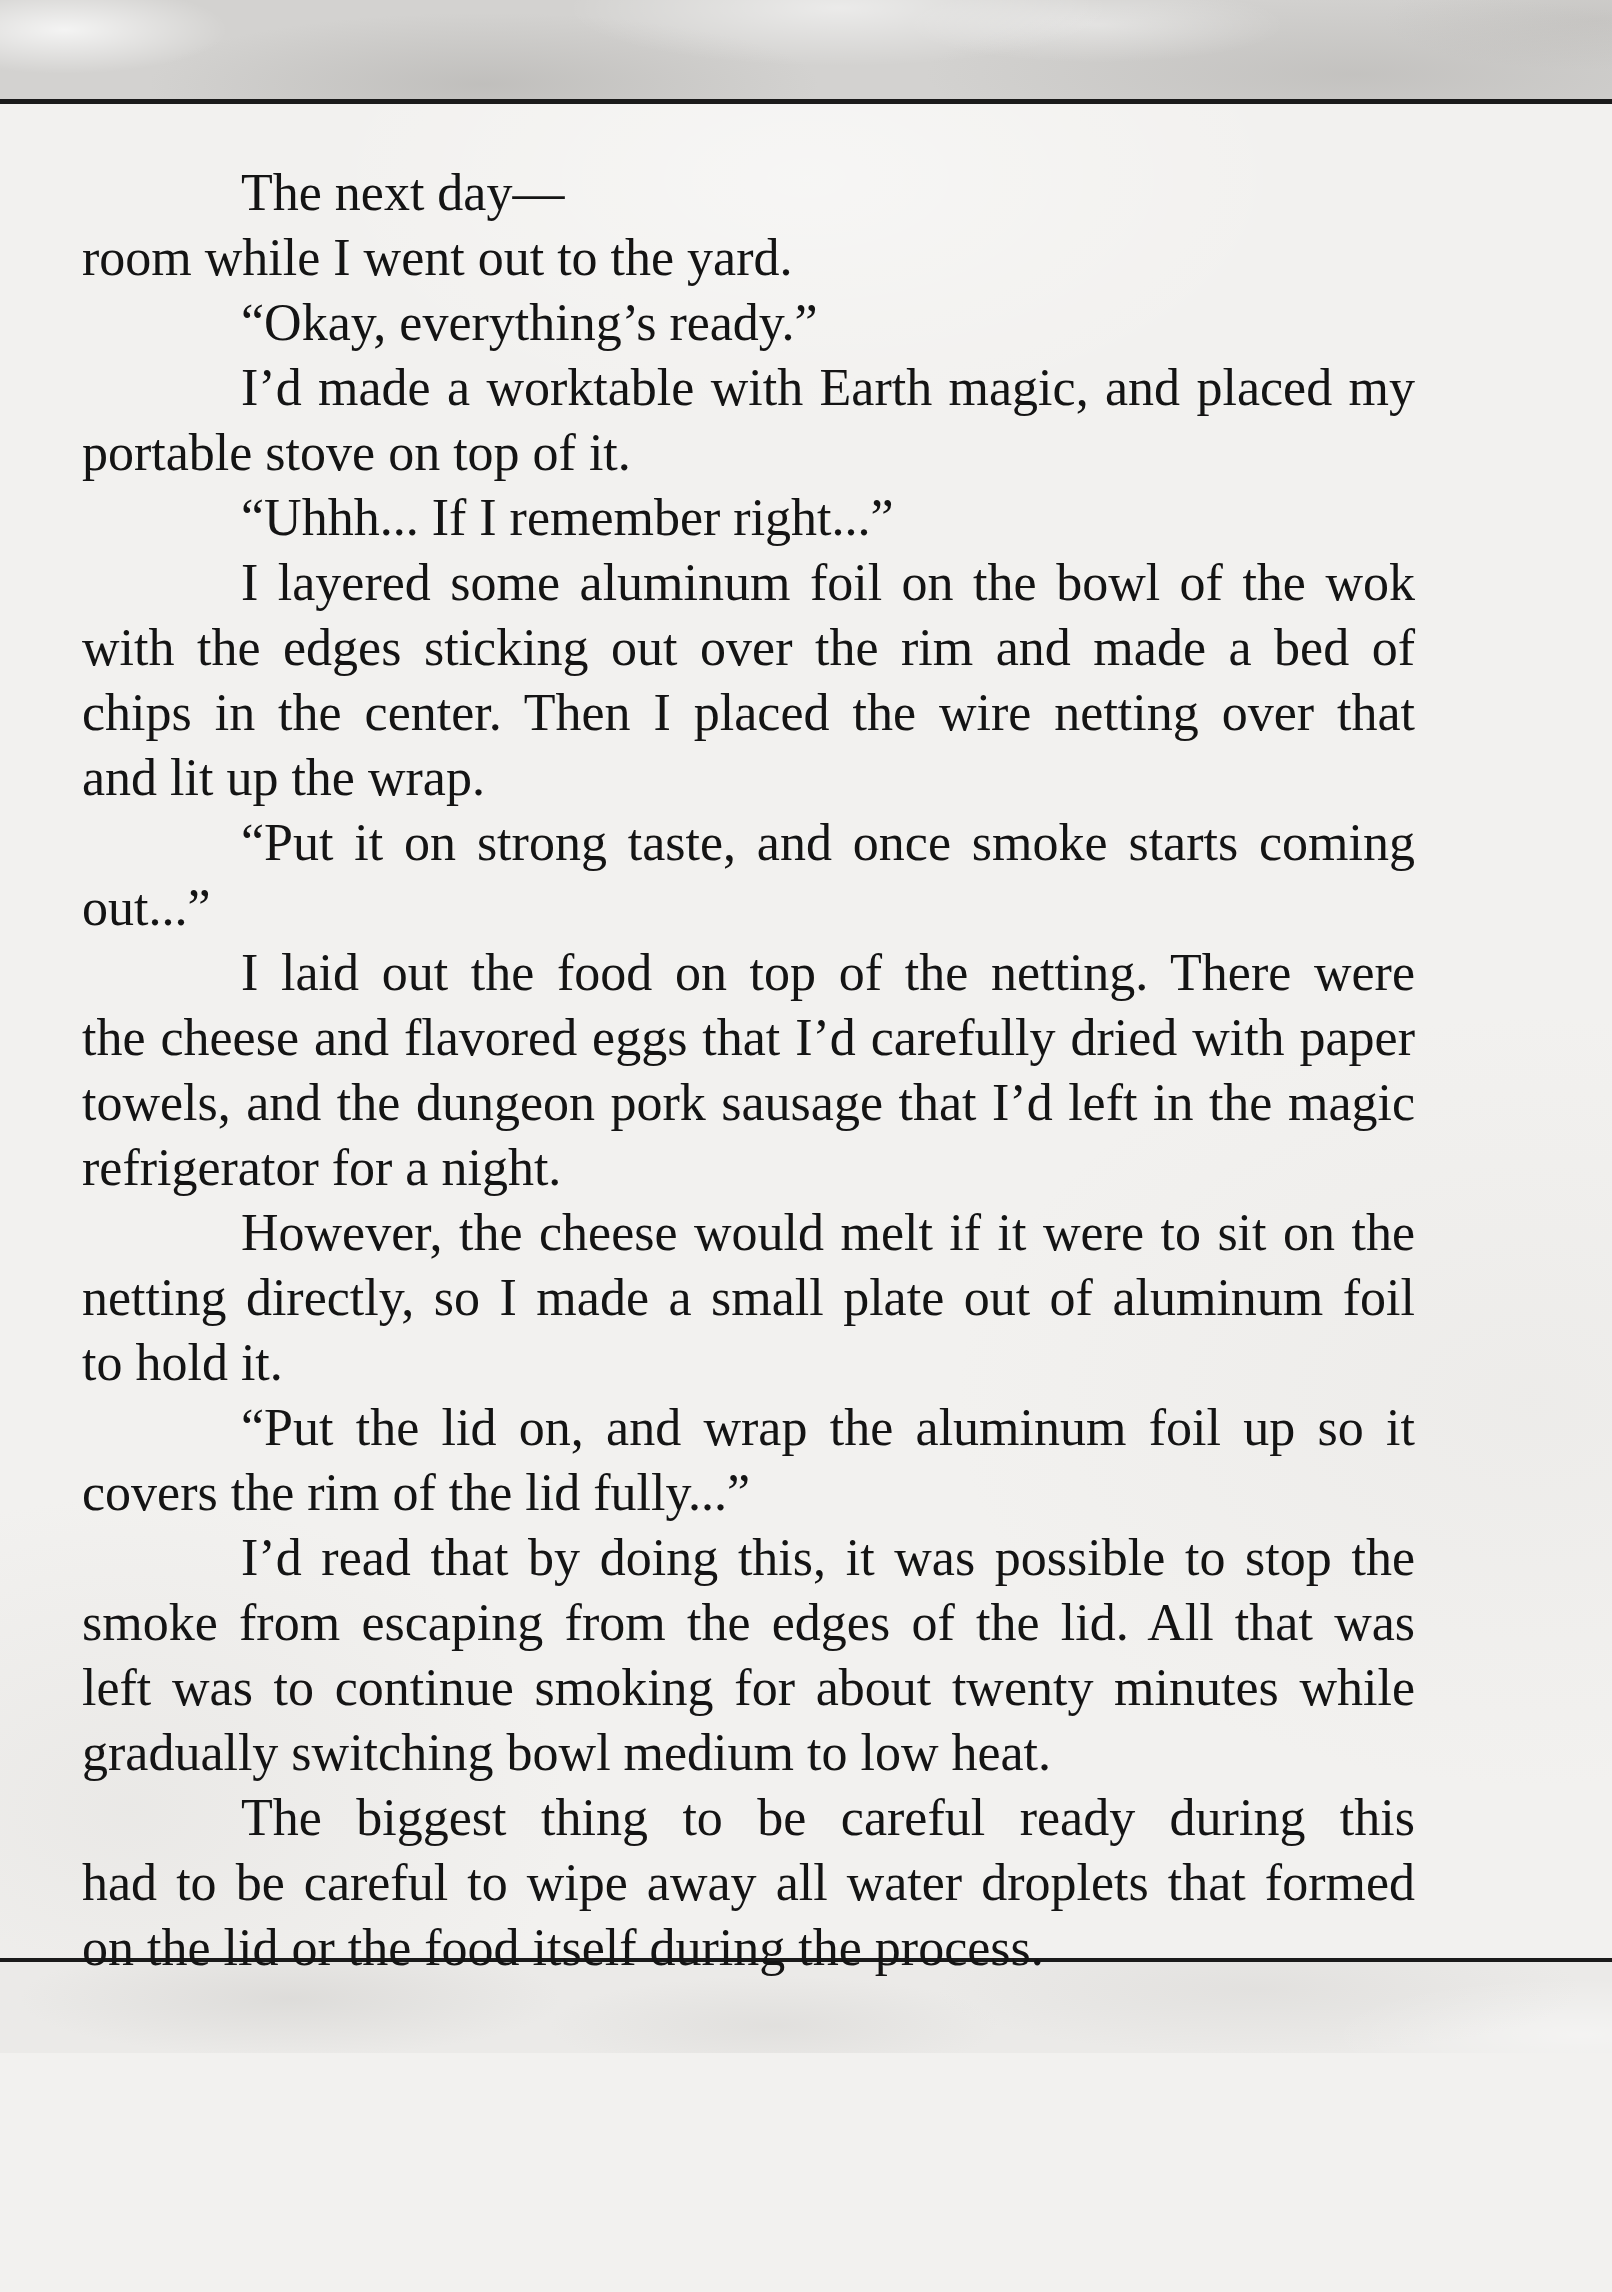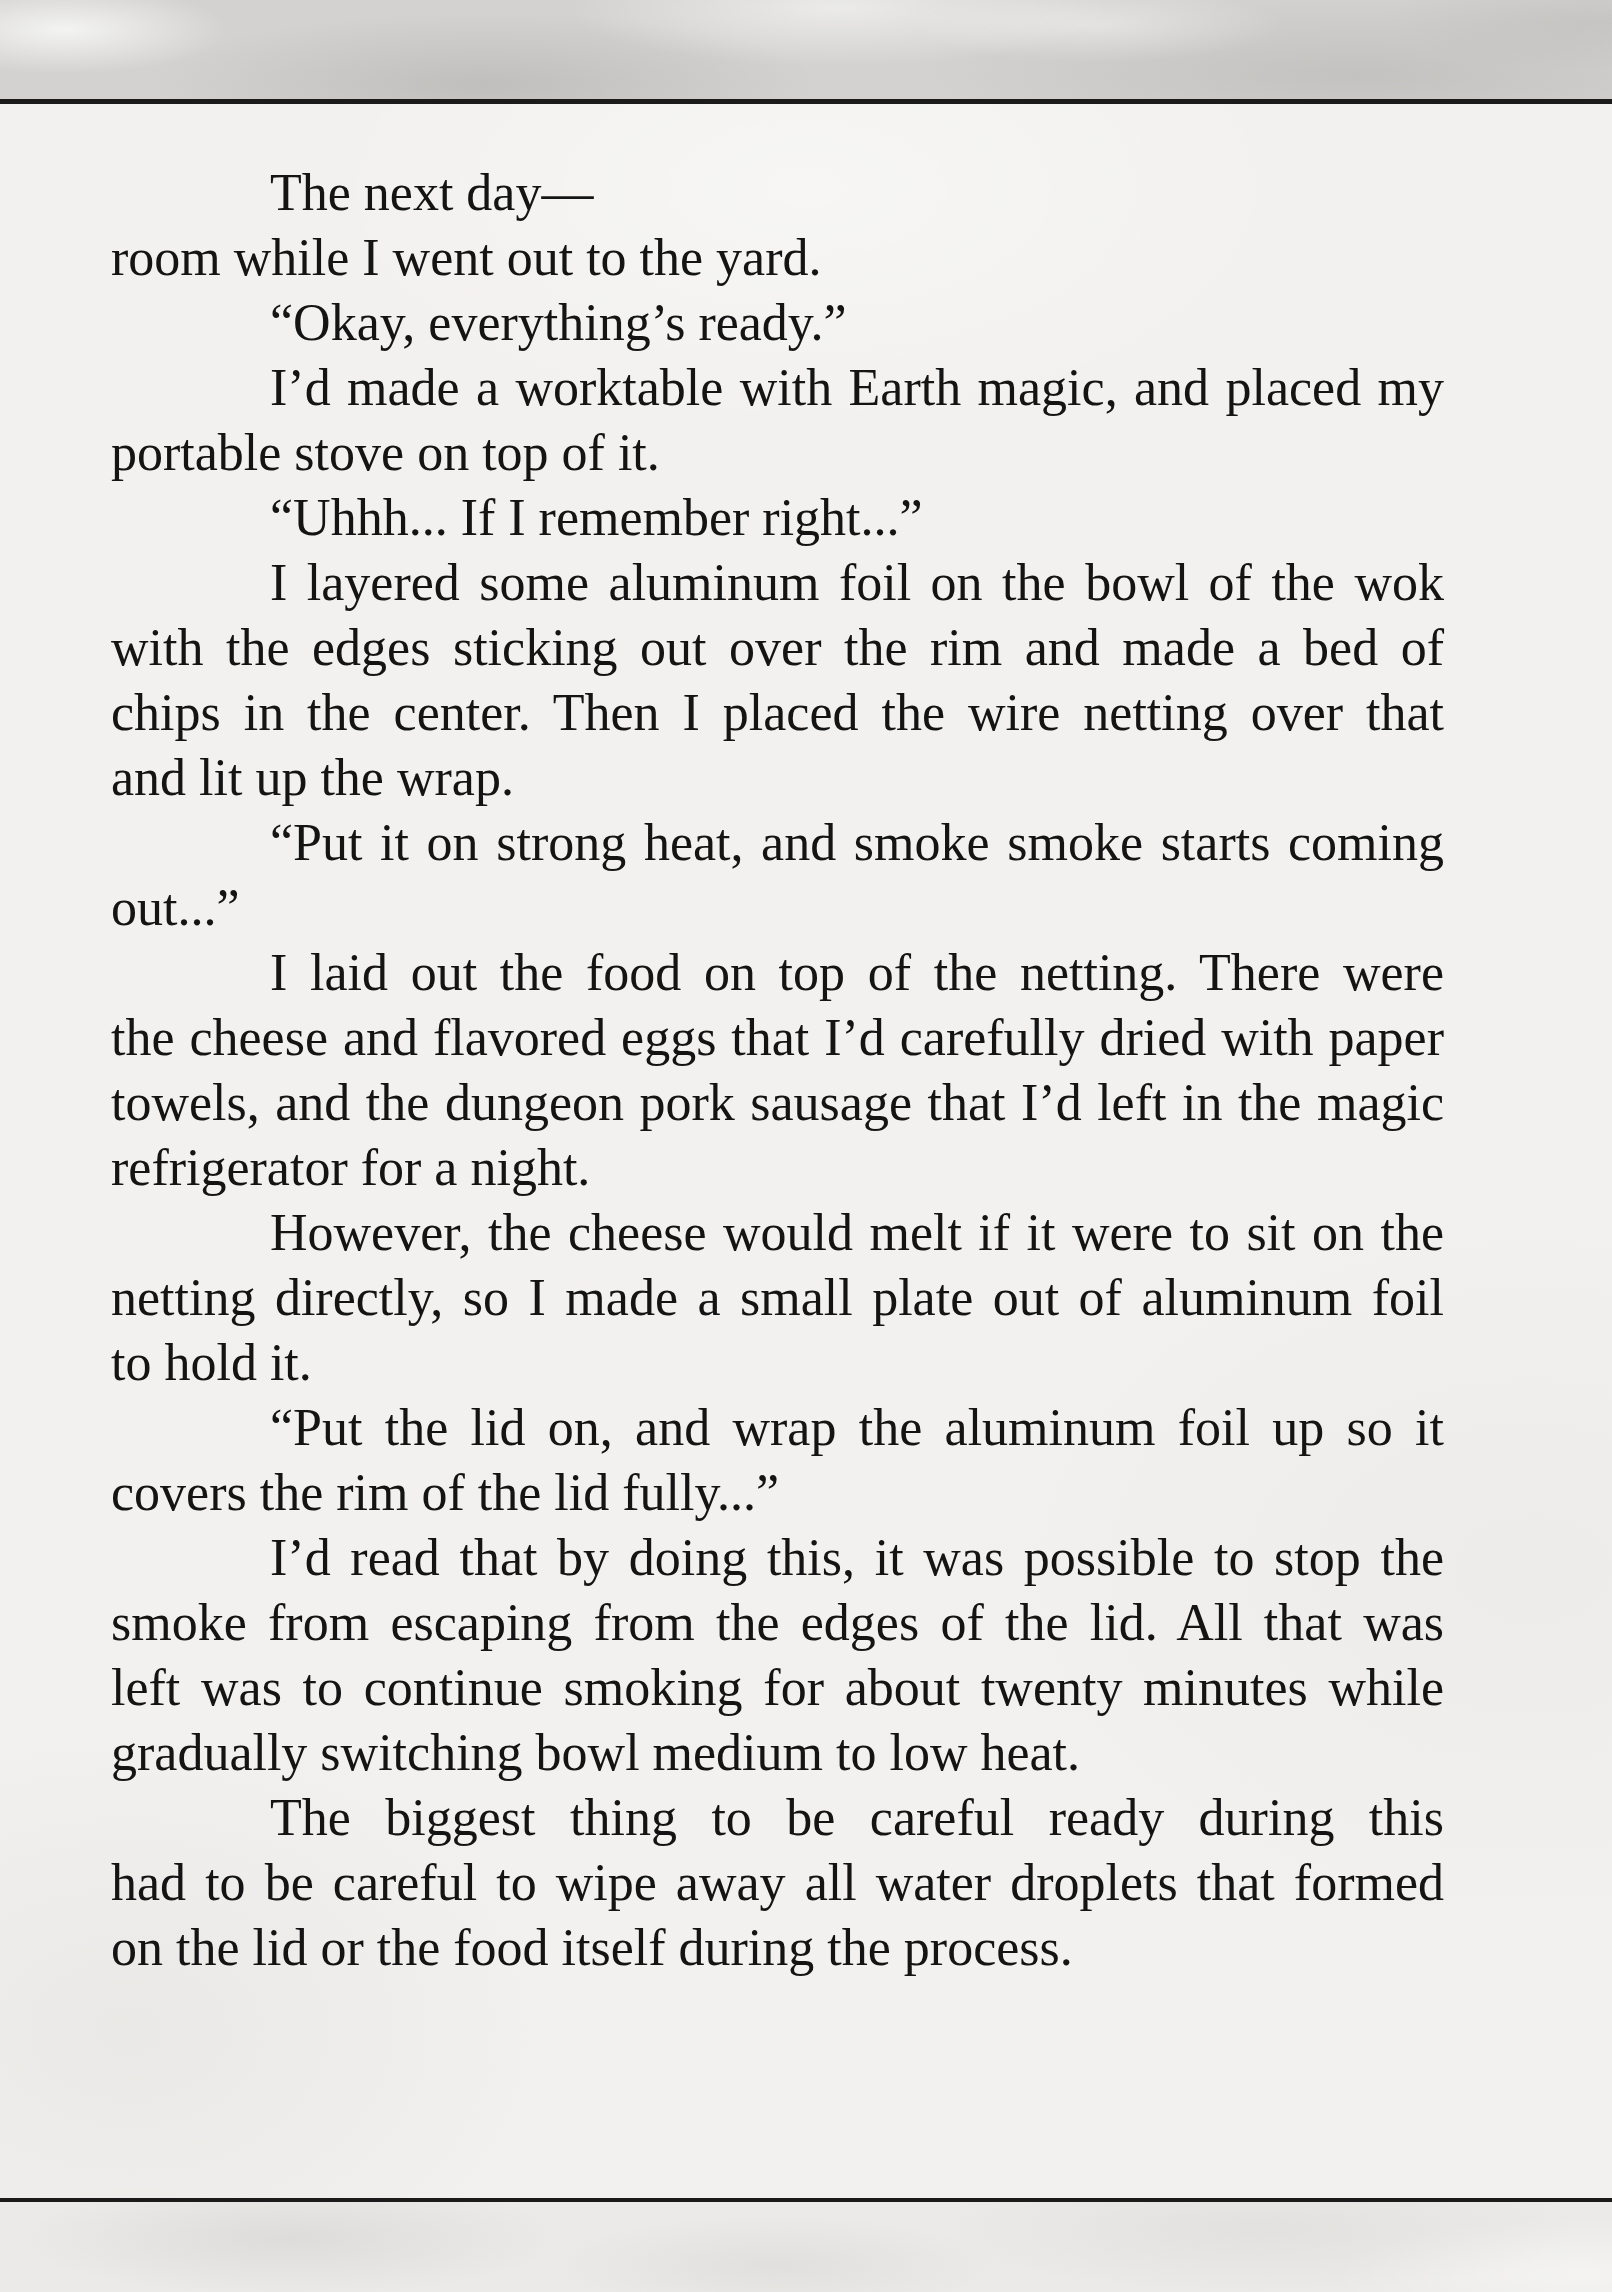--- a/index.html
+++ b/index.html
@@ -27,23 +27,23 @@
       var(--top-band, #d3d2d0);
   }
 
   .rule {
     height: 4.5px;
     background: var(--rule, #1b1b1b);
   }
 
   
   .content {
-    height: 2094px;
+    height: 1854px;
     box-sizing: border-box;
-    padding: 56px 150px 0 111px;
+    padding: 56px 150px 0 82px;
     background:
       radial-gradient(ellipse 627px 448px at 8% 92%, rgba(205,203,200,0.22), rgba(205,203,200,0) 70%),
       radial-gradient(ellipse 806px 537px at 95% 70%, rgba(210,208,205,0.16), rgba(210,208,205,0) 72%),
       radial-gradient(ellipse 716px 358px at 50% 4%, rgba(255,255,255,0.35), rgba(255,255,255,0) 70%),
       var(--body-bg, #f2f1ef);
   }
 
   
   .bottom-band {
     height: 91px;
@@ -97,21 +97,21 @@
         <div class="para">
           <div class="line indent last">“Uhhh... If I remember right...”</div>
         </div>
         <div class="para">
           <div class="line indent">I layered some aluminum foil on the bowl of the wok</div>
           <div class="line">with the edges sticking out over the rim and made a bed of</div>
           <div class="line">chips in the center. Then I placed the wire netting over that</div>
           <div class="line last">and lit up the wrap.</div>
         </div>
         <div class="para">
-          <div class="line indent">“Put it on strong heat, and smoke smoke starts coming</div>
+          <div class="line indent">“Put it on strong taste, and once smoke starts coming</div>
           <div class="line last">out...”</div>
         </div>
         <div class="para">
           <div class="line indent">I laid out the food on top of the netting. There were</div>
           <div class="line">the cheese and flavored eggs that I’d carefully dried with paper</div>
           <div class="line">towels, and the dungeon pork sausage that I’d left in the magic</div>
           <div class="line last">refrigerator for a night.</div>
         </div>
         <div class="para">
           <div class="line indent">However, the cheese would melt if it were to sit on the</div>

